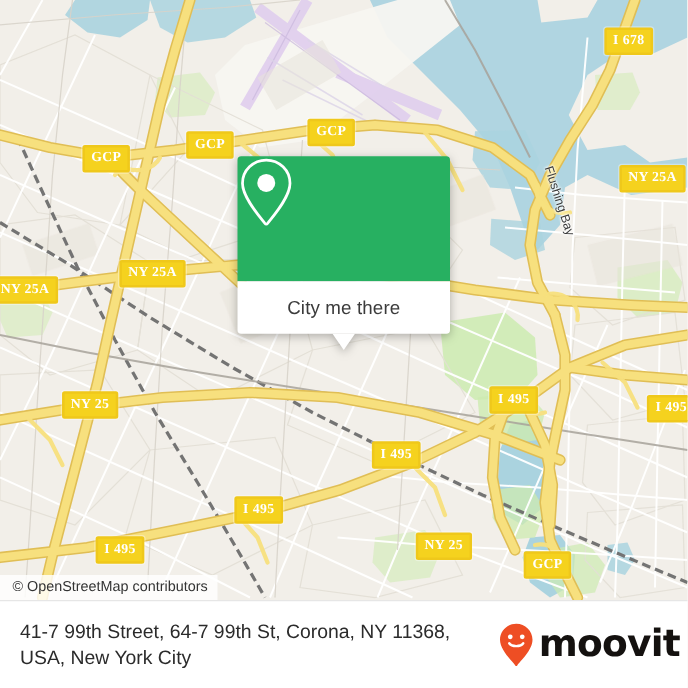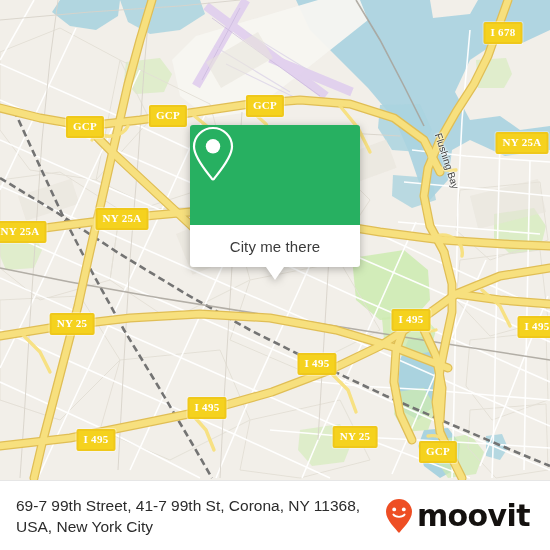--- a/index.html
+++ b/index.html
@@ -87,21 +87,21 @@
     border-top:1px solid #E6E6E6;
     display:flex;align-items:center;
   }
   .footer-address{
     flex:1;
     padding:0 8px 0 16px;
     font-size:15.5px;line-height:21px;color:#2b2b2b;
   }
   .brand{
     display:flex;align-items:center;gap:3px;
-    padding-right:20px;
+    padding-right:6px;
   }
   .brand svg{display:block;}
   .brand-word{
     font-size:30px;font-weight:bold;color:#14110F;
     letter-spacing:-0.6px;line-height:1;
     font-family:"DejaVu Sans","Liberation Sans",sans-serif;
   }
 </style>
 </head>
 <body>
@@ -317,24 +317,25 @@
                    C28 48.5 42 33 42 21.6 C42 11.3 33.5 3 23 3 Z" fill="none" stroke="#ffffff" stroke-width="2.2"></path>
           <circle cx="23" cy="21.3" r="7.2" fill="#ffffff"></circle>
         </svg>
       </div>
       <div class="popup-bottom">
         <span class="popup-label">City me there</span>
         <span class="popup-tail"></span>
       </div>
     </div>
 
+    <div class="attribution">© OpenStreetMap contributors</div>
   </div>
 
   <div class="footer">
-    <div class="footer-address">69-7 99th Street, 41-7 99th St, Corona, NY 11368, USA, New York City</div>
+    <div class="footer-address">41-7 99th Street, 64-7 99th St, Corona, NY 11368, USA, New York City</div>
     <div class="brand">
       <svg width="30" height="36" viewBox="0 0 30 36">
         <path d="M15 1 C7.8 1 2 6.7 2 13.8 C2 22.2 12 31 14.2 34.3 C14.6 34.9 15.4 34.9 15.8 34.3
                  C18 31 28 22.2 28 13.8 C28 6.7 22.2 1 15 1 Z" fill="#EE4E24"></path>
         <circle cx="10.2" cy="11.4" r="1.9" fill="#ffffff"></circle>
         <circle cx="19.8" cy="11.4" r="1.9" fill="#ffffff"></circle>
         <path d="M9.4 16.6 C11.3 19.6 18.7 19.6 20.6 16.6" fill="none" stroke="#ffffff" stroke-width="1.9" stroke-linecap="round"></path>
       </svg>
       <span class="brand-word">moovit</span>
     </div>

